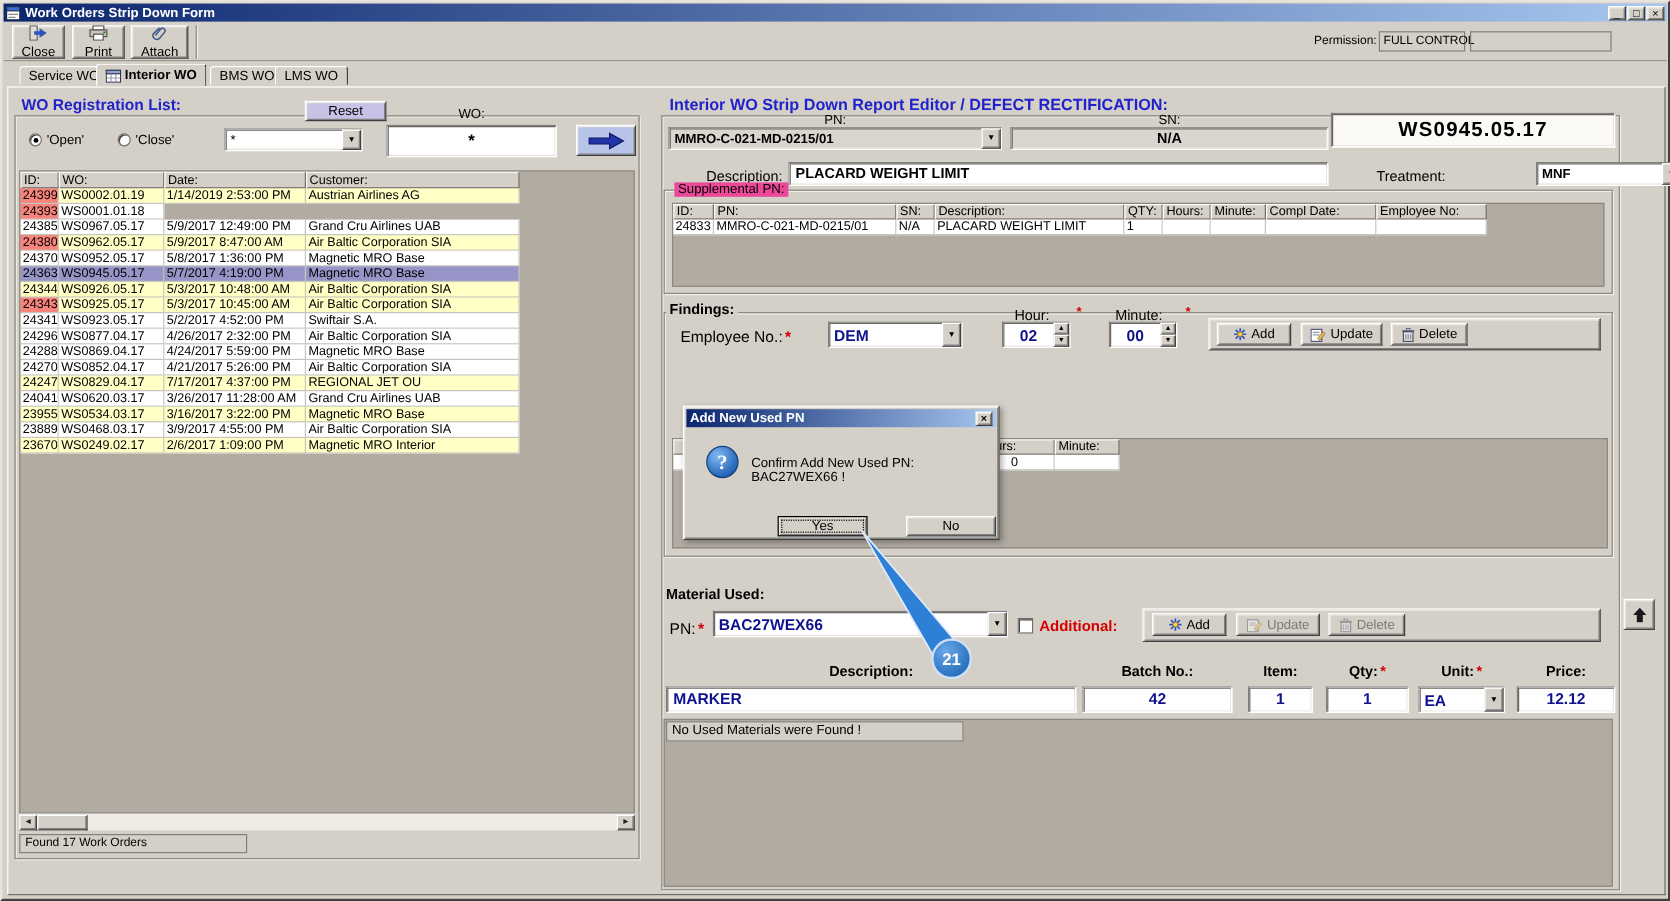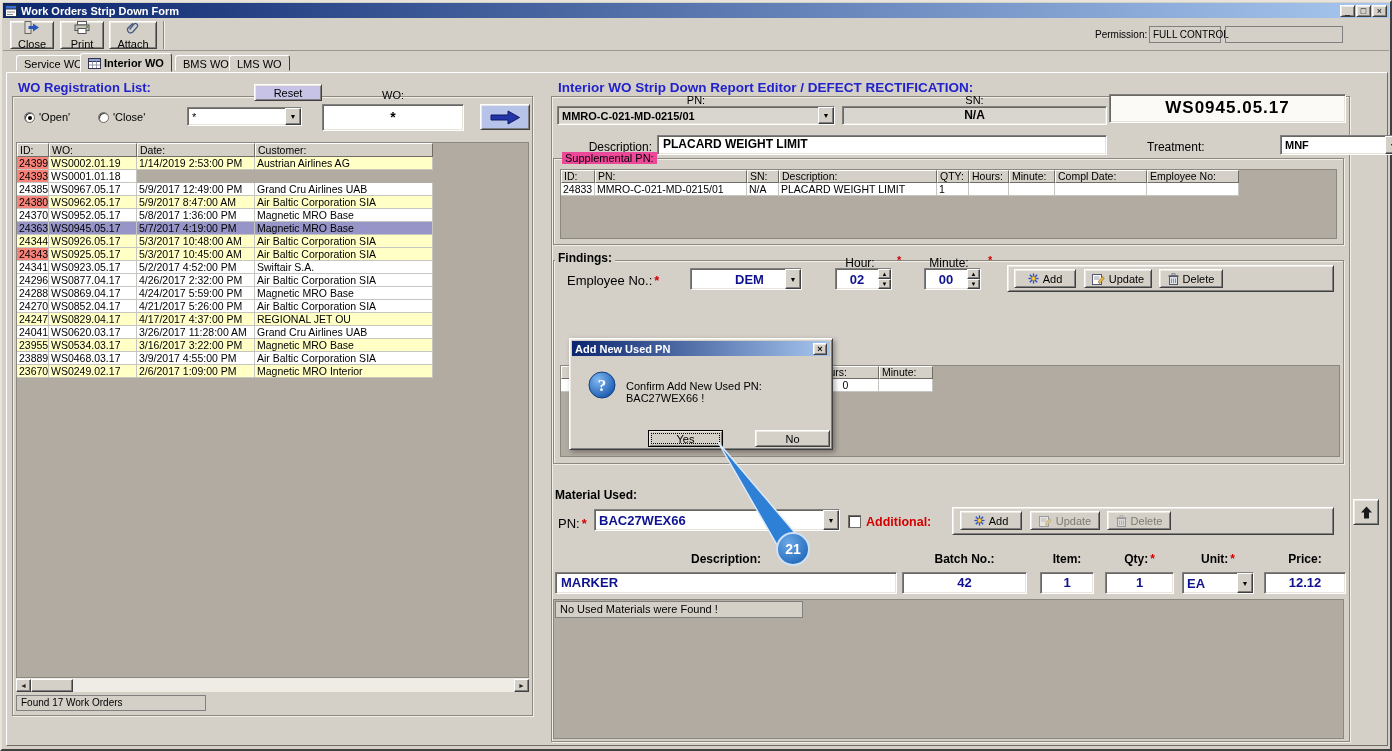--- a/index.html
+++ b/index.html
@@ -256,21 +256,21 @@
         </div>
         <div class="trow hl-white">
           <div class="tcell" style="width: 32px;">24270</div>
           <div class="tcell" style="width: 88px;">WS0852.04.17</div>
           <div class="tcell" style="width: 118px;">4/21/2017 5:26:00 PM</div>
           <div class="tcell" style="width: 178px;">Air Baltic Corporation SIA</div>
         </div>
         <div class="trow hl-yellow">
           <div class="tcell" style="width: 32px;">24247</div>
           <div class="tcell" style="width: 88px;">WS0829.04.17</div>
-          <div class="tcell" style="width: 118px;">4/17/2017 4:37:00 PM</div>
+          <div class="tcell" style="width: 118px;">7/17/2017 4:37:00 PM</div>
           <div class="tcell" style="width: 178px;">REGIONAL JET OU</div>
         </div>
         <div class="trow hl-white">
           <div class="tcell" style="width: 32px;">24041</div>
           <div class="tcell" style="width: 88px;">WS0620.03.17</div>
           <div class="tcell" style="width: 118px;">3/26/2017 11:28:00 AM</div>
           <div class="tcell" style="width: 178px;">Grand Cru Airlines UAB</div>
         </div>
         <div class="trow hl-yellow">
           <div class="tcell" style="width: 32px;">23955</div>
@@ -353,21 +353,21 @@
         <div class="srcell" style="width: 46px;"></div>
         <div class="srcell" style="width: 92px;"></div>
         <div class="srcell" style="width: 92px;"></div>
       </div>
   </div>
 
   <div class="groupbox abs" style="left:551px;top:258px;width:791px;height:204px;"></div>
   <span class="blbl abs" style="left:553px;top:249px;background:#d4d0c8;padding:0 3px;">Findings:</span>
 
   <span class="abs" style="left:565px;top:271px;font-size:13px;"><span>Employee No.:</span><span class="req">*</span></span>
-  <div class="combo sunken abs" style="left:688px;top:266px;width:112px;height:22px;padding-left:40px;">
+  <div class="combo sunken abs" style="left:688px;top:266px;width:112px;height:22px;">
     <span class="cval navy" style="font-size:13px;">DEM</span>
     <span class="carrow">▼</span>
   </div>
 
   <span class="lbl abs" style="left:833px;top:254px;width:50px;text-align:center;font-size:12px;">Hour:</span>
   <span class="req abs" style="left:893px;top:252px;">*</span>
   <div class="combo sunken abs" style="left:833px;top:266px;width:57px;height:22px;">
     <span class="cval navy" style="font-size:13px;justify-content:center;">02</span>
     <span class="spin-col">
         <span>▲</span>

